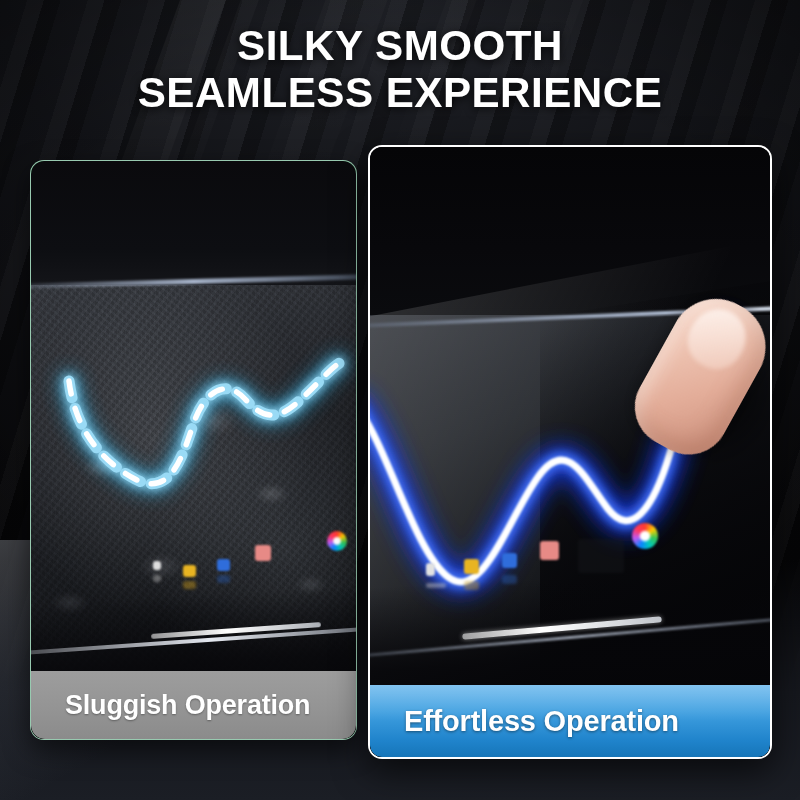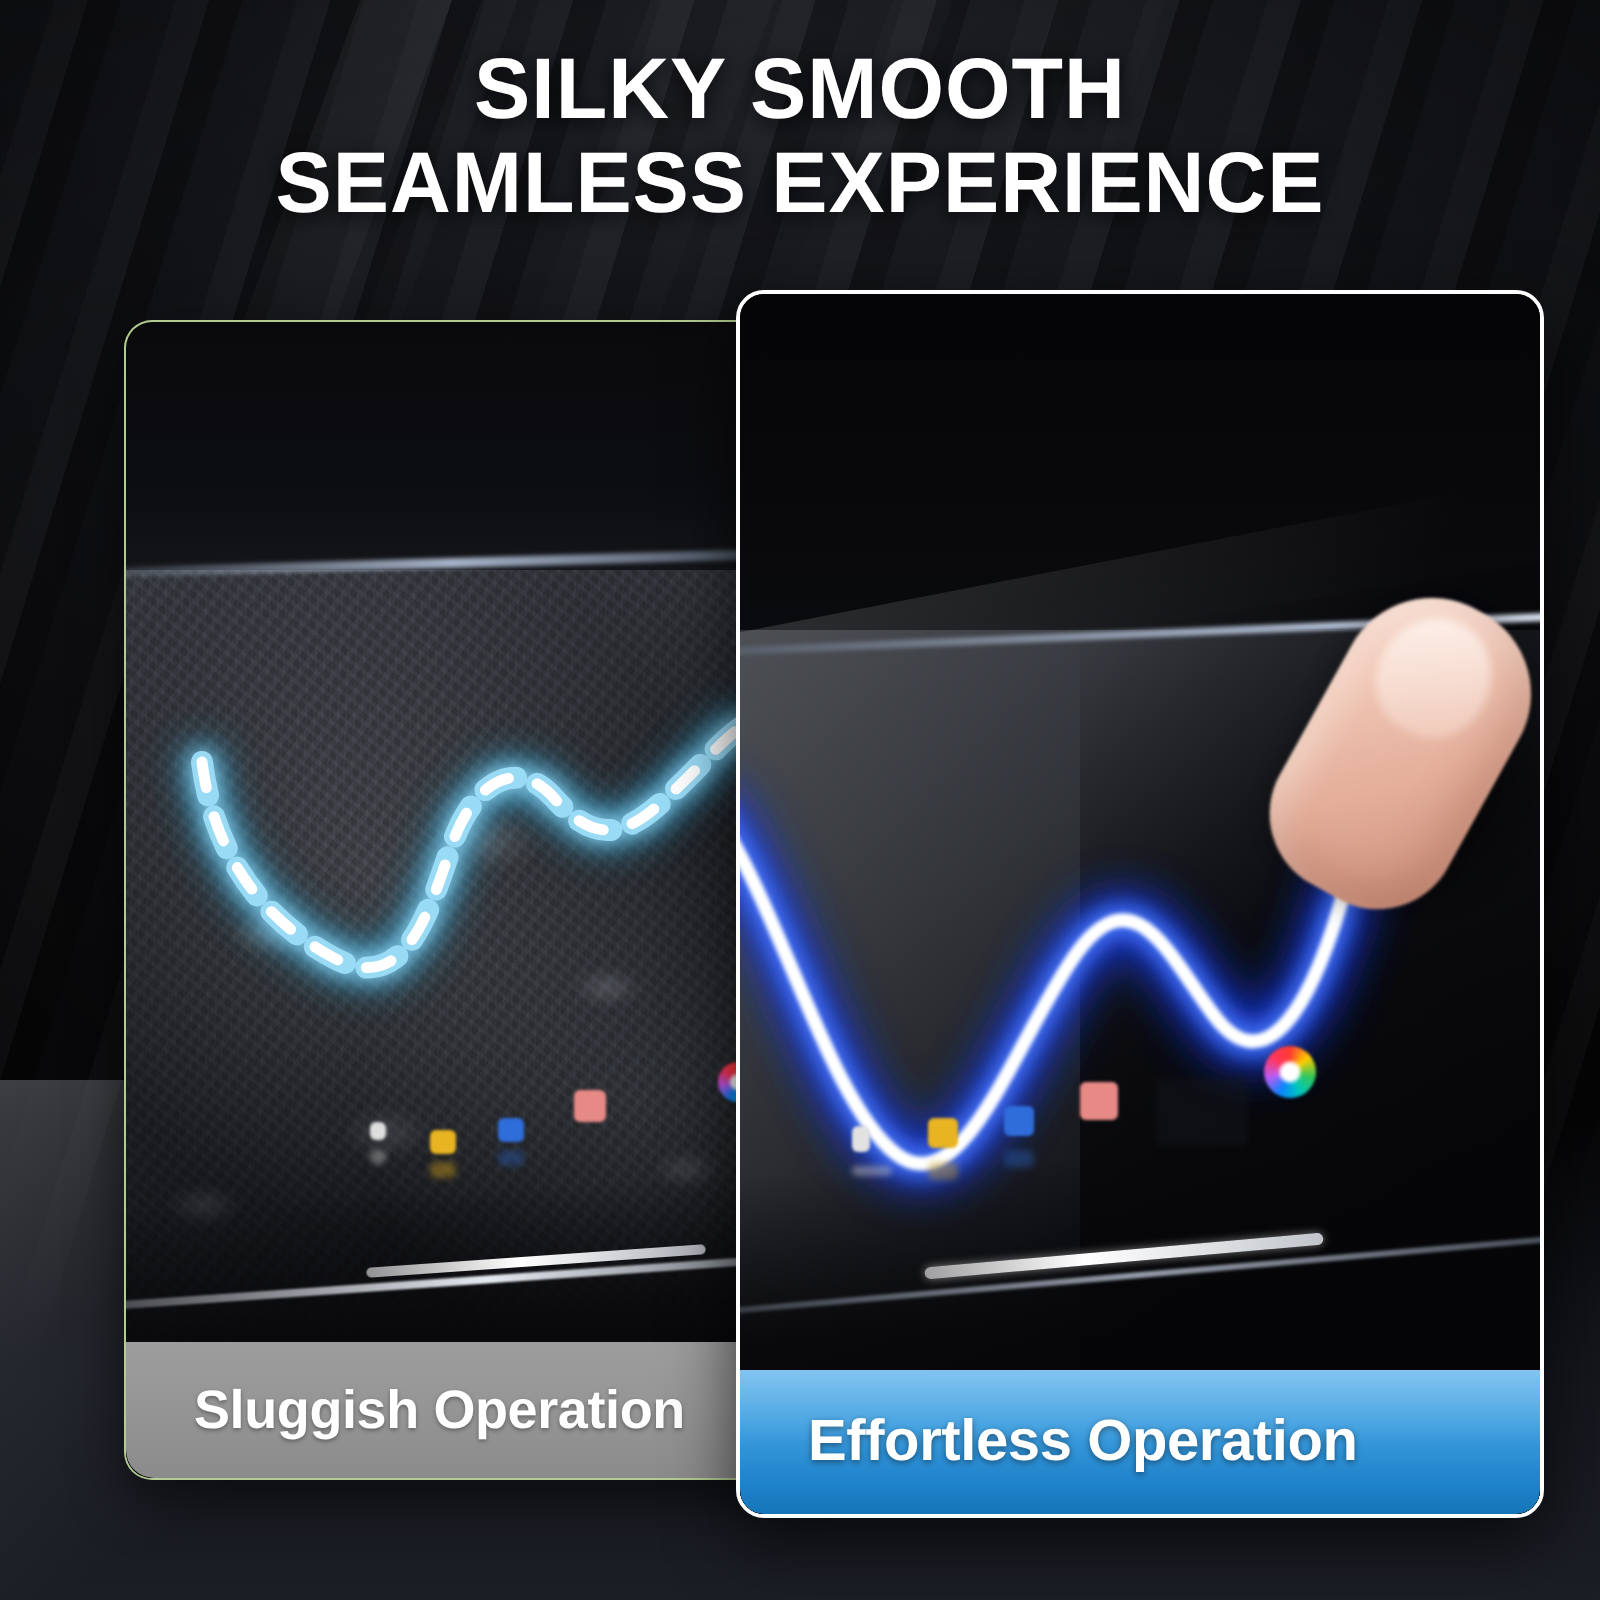--- a/index.html
+++ b/index.html
@@ -77,23 +77,22 @@
   
   .panel {
     position:absolute;
     border-radius:14px;
     overflow:hidden;
   }
 
   .panel-left {
     left:30px; top:160px; width:327px; height:580px;
     border:1px solid rgba(168,172,180,.55);
-    background:#bef264;
+    background:#86efac;
     box-shadow:0 10px 26px rgba(0,0,0,.55);
-    margin-left:32px;
   }
   .panel-right {
     left:368px; top:145px; width:404px; height:614px;
     border:2px solid #ffffff;
     background:#050507;
     box-shadow:0 12px 34px rgba(0,0,0,.65);
   }
 
   .screen { position:absolute; inset:0; }
 

